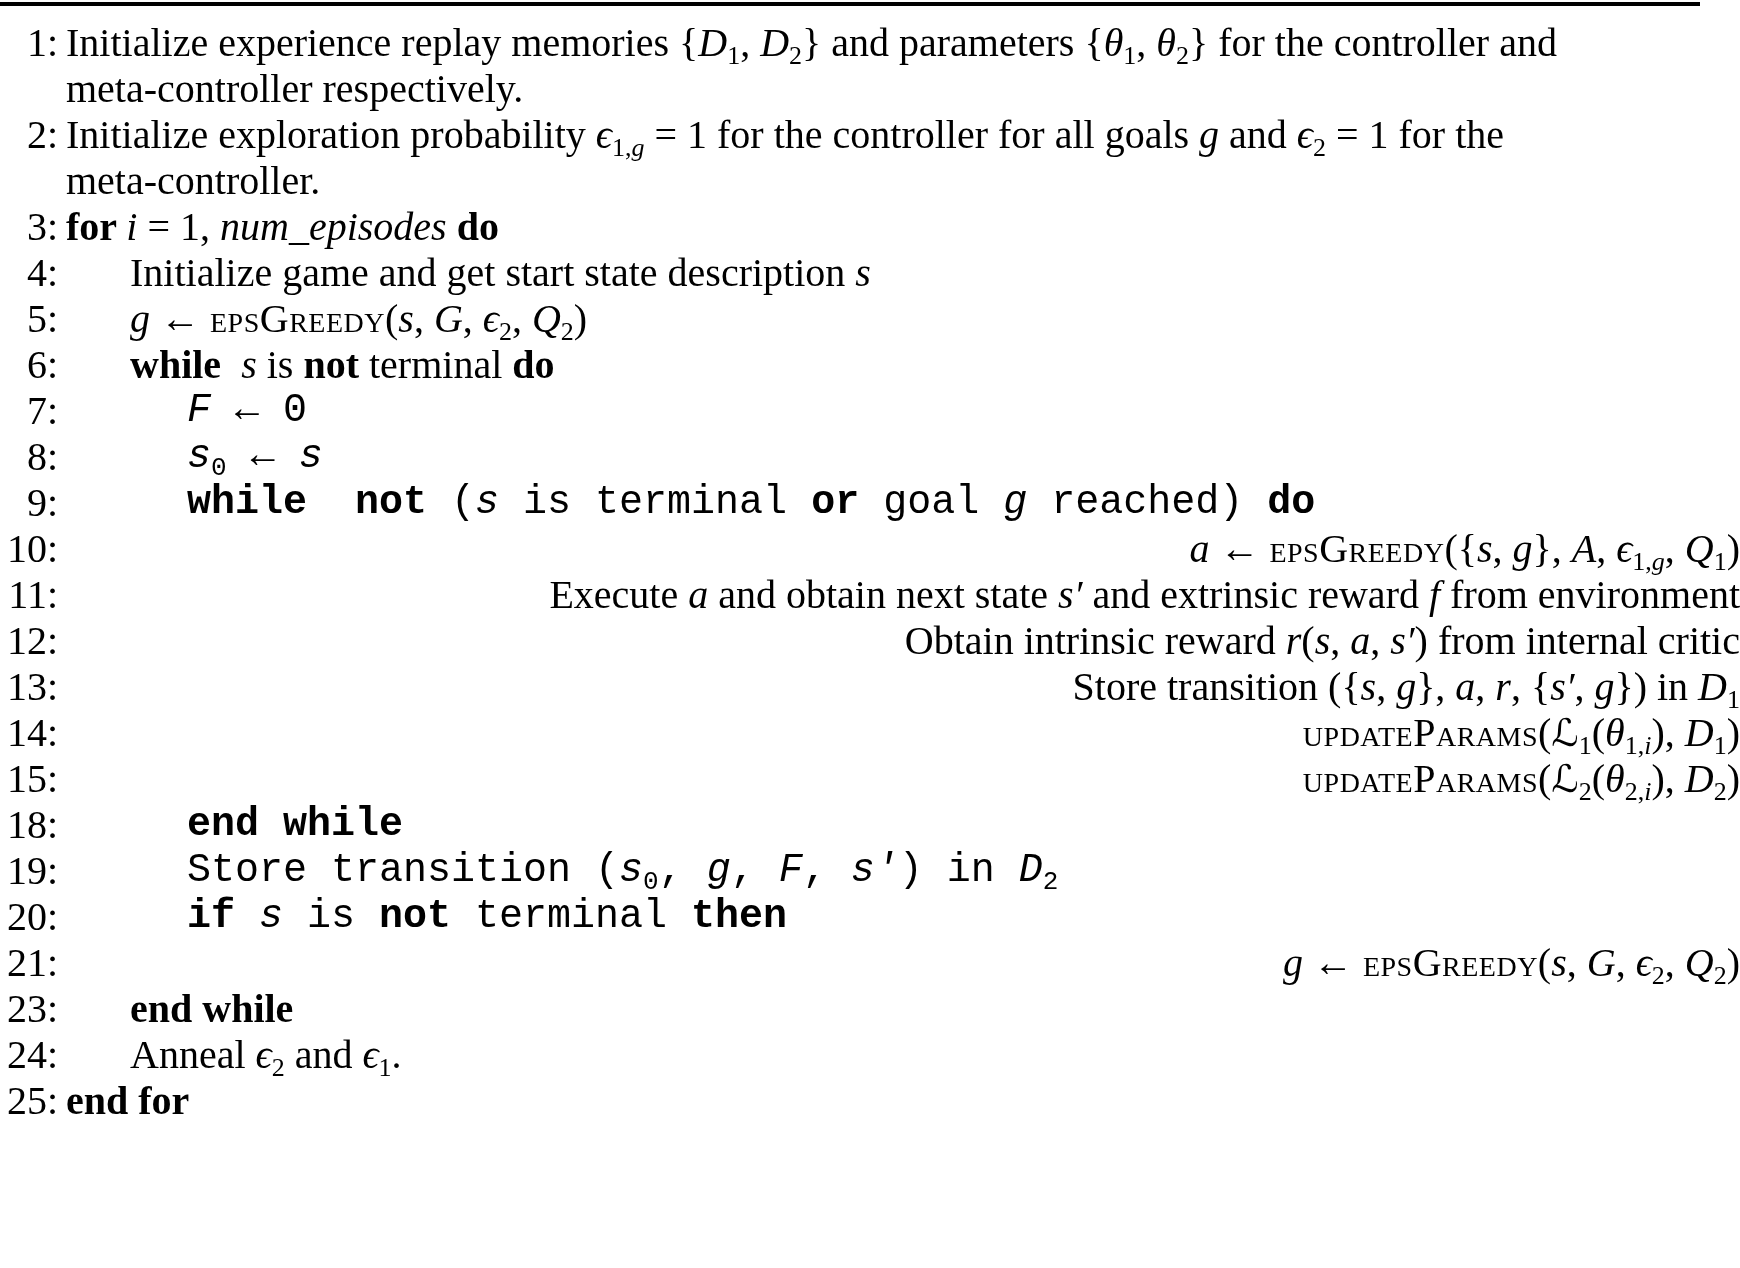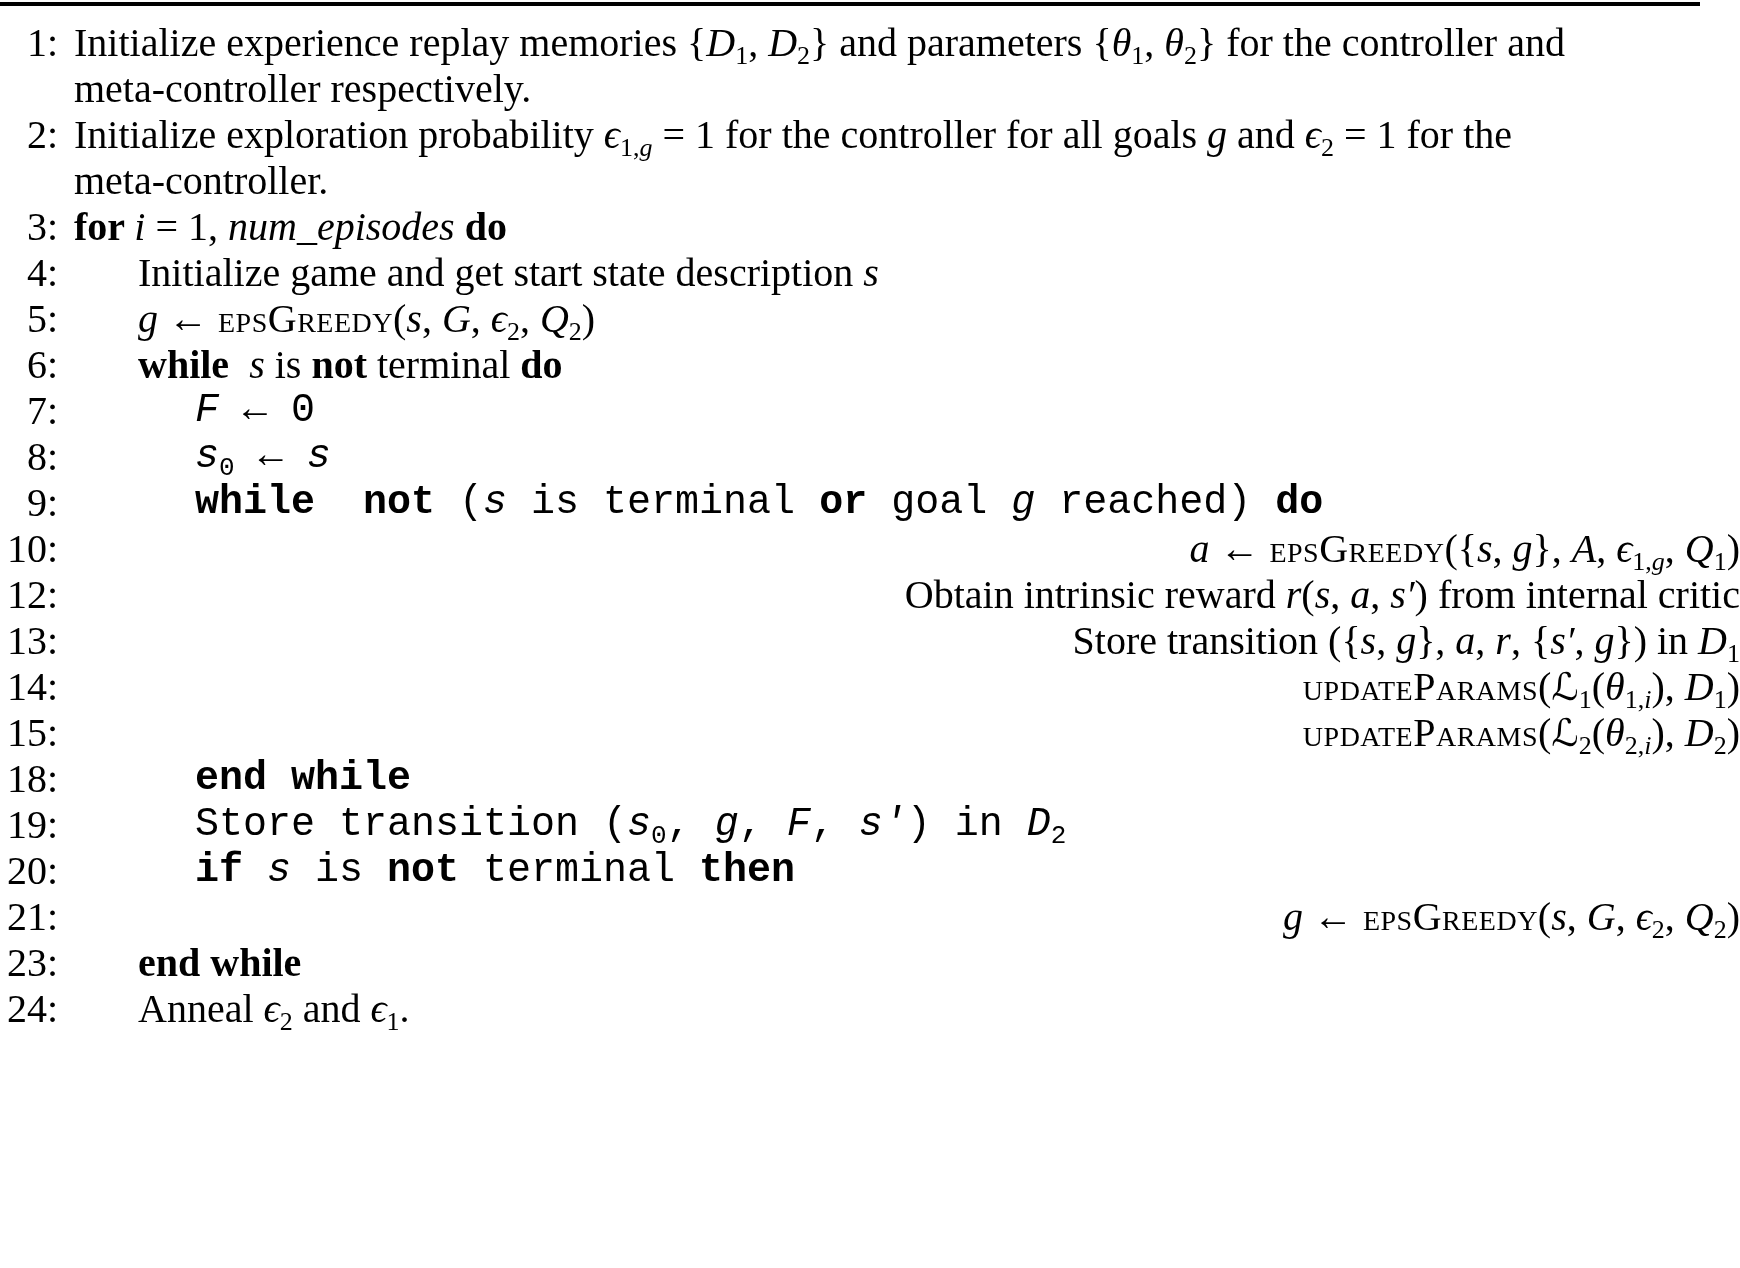--- a/index.html
+++ b/index.html
@@ -34,21 +34,21 @@
     line-height: 46px;
   }
   .num {
     flex: none;
     width: 58px;
     text-align: right;
     font-style: normal;
   }
   .content {
     flex: 1;
-    margin-left: 16px;
+    margin-left: 8px;
     white-space: pre-wrap;
   }
   .i0 { padding-left: 0; }
   .i1 { padding-left: 64px; }
   .i2 { padding-left: 121px; font-family: Liberation Mono, monospace; }
   .i3 { padding-left: 196px; text-align: right; }
   .seg-p  { font-style: normal; }
   .seg-b  { font-weight: bold; }
   .seg-m  { font-style: italic; }
   .seg-cal { font-style: italic; }
@@ -101,20 +101,24 @@
       </div>
       <div class="row">
         <span class="num">9:</span>
         <div class="content i2"><span class="seg-b">while  not</span><span class="seg-p"> (</span><span class="seg-m">s</span><span class="seg-p"> is terminal </span><span class="seg-b">or</span><span class="seg-p"> goal </span><span class="seg-m">g</span><span class="seg-p"> reached) </span><span class="seg-b">do</span></div>
       </div>
       <div class="row">
         <span class="num">10:</span>
         <div class="content i3"><span class="seg-m">a</span><span class="seg-p"> ← </span><span class="seg-sc">epsGreedy</span><span class="seg-p">({</span><span class="seg-m">s</span><span class="seg-p">, </span><span class="seg-m">g</span><span class="seg-p">}, </span><span class="seg-cal">A</span><span class="seg-p">, </span><span class="seg-m">ϵ</span><span class="seg-sub">1,</span><span class="seg-msub">g</span><span class="seg-p">, </span><span class="seg-m">Q</span><span class="seg-sub">1</span><span class="seg-p">)</span></div>
       </div>
       <div class="row">
+        <span class="num">11:</span>
+        <div class="content i3"><span class="seg-p">Execute </span><span class="seg-m">a</span><span class="seg-p"> and obtain next state </span><span class="seg-m">s′</span><span class="seg-p"> and extrinsic reward </span><span class="seg-m">f</span><span class="seg-p"> from environment</span></div>
+      </div>
+      <div class="row">
         <span class="num">12:</span>
         <div class="content i3"><span class="seg-p">Obtain intrinsic reward </span><span class="seg-m">r</span><span class="seg-p">(</span><span class="seg-m">s</span><span class="seg-p">, </span><span class="seg-m">a</span><span class="seg-p">, </span><span class="seg-m">s′</span><span class="seg-p">) from internal critic</span></div>
       </div>
       <div class="row">
         <span class="num">13:</span>
         <div class="content i3"><span class="seg-p">Store transition ({</span><span class="seg-m">s</span><span class="seg-p">, </span><span class="seg-m">g</span><span class="seg-p">}, </span><span class="seg-m">a</span><span class="seg-p">, </span><span class="seg-m">r</span><span class="seg-p">, {</span><span class="seg-m">s′</span><span class="seg-p">, </span><span class="seg-m">g</span><span class="seg-p">}) in </span><span class="seg-cal">D</span><span class="seg-sub">1</span></div>
       </div>
       <div class="row">
         <span class="num">14:</span>
         <div class="content i3"><span class="seg-sc">updateParams</span><span class="seg-p">(</span><span class="seg-scr">ℒ</span><span class="seg-sub">1</span><span class="seg-p">(</span><span class="seg-m">θ</span><span class="seg-sub">1,</span><span class="seg-msub">i</span><span class="seg-p">), </span><span class="seg-cal">D</span><span class="seg-sub">1</span><span class="seg-p">)</span></div>
@@ -140,14 +144,18 @@
         <div class="content i3"><span class="seg-m">g</span><span class="seg-p"> ← </span><span class="seg-sc">epsGreedy</span><span class="seg-p">(</span><span class="seg-m">s</span><span class="seg-p">, </span><span class="seg-cal">G</span><span class="seg-p">, </span><span class="seg-m">ϵ</span><span class="seg-sub">2</span><span class="seg-p">, </span><span class="seg-m">Q</span><span class="seg-sub">2</span><span class="seg-p">)</span></div>
       </div>
       <div class="row">
         <span class="num">23:</span>
         <div class="content i1"><span class="seg-b">end while</span></div>
       </div>
       <div class="row">
         <span class="num">24:</span>
         <div class="content i1"><span class="seg-p">Anneal </span><span class="seg-m">ϵ</span><span class="seg-sub">2</span><span class="seg-p"> and </span><span class="seg-m">ϵ</span><span class="seg-sub">1</span><span class="seg-p">.</span></div>
       </div>
+      <div class="row">
+        <span class="num">25:</span>
+        <div class="content i0"><span class="seg-b">end for</span></div>
+      </div>
     </div>
 </div>
 
 </body></html>

